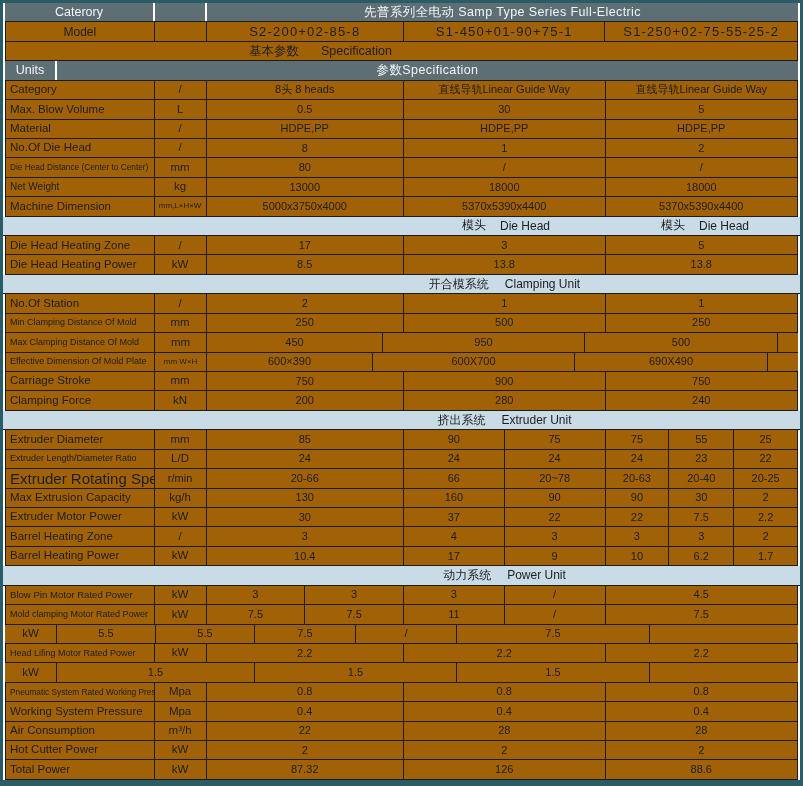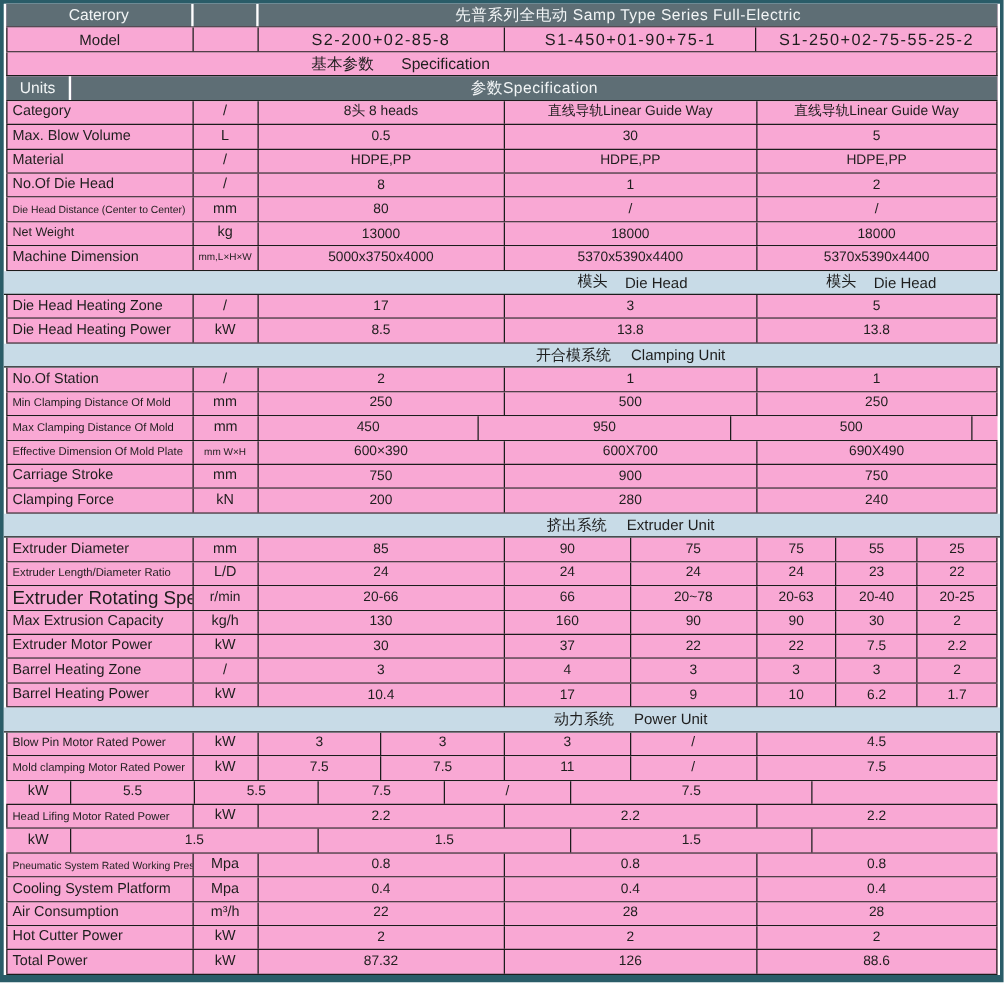--- a/index.html
+++ b/index.html
@@ -5,21 +5,21 @@
   :root{
     --slate:#5e6e75; --lightblue:#c8dbe7; --frame:#2a5c68; --line:#1c1c1c; --text:#1e1e1e;
   }
   *{box-sizing:border-box;margin:0;padding:0}
   html,body{background:#fff}
   body{font-family:"Liberation Sans","DejaVu Sans",sans-serif;color:var(--text);width:803px}
   .frame{width:803px;height:786px;border:3px solid var(--frame);border-bottom:6px solid var(--frame);
          background:#fff;display:flex;flex-direction:column;overflow:hidden}
   .tbl{flex:1;display:flex;flex-direction:column;padding:0 2px;background:#fff}
   #rows{display:contents}
-  .row{flex:1 1 0;display:flex;align-items:stretch;min-height:0;border-bottom:1px solid var(--line);background:#f9a8d4}
+  .row{flex:1 1 0;display:flex;align-items:stretch;min-height:0;border-bottom:1px solid var(--line);background:#a16207}
   .c{display:flex;align-items:center;justify-content:center;border-right:1px solid var(--line);
      overflow:hidden;white-space:nowrap;line-height:1}
   .label{width:150px;justify-content:flex-start;padding-left:4px;border-left:1px solid var(--line);font-size:11.5px}
   .unit{width:52px;font-size:11.5px}
   .val{font-size:11px}
   .m1{width:198px}.m2{width:202px}.m3{width:193px}
   .model{font-size:13px;letter-spacing:1.2px}
   
   .hdr .c{border-right:2px solid #fff;border-left:none}
   .hdr .dark{background:var(--slate);color:#f2f5f6}
@@ -149,21 +149,21 @@
           <div class="c val" style="width:193px">250</div>
         </div><div class="row">
           <div class="c label" style="font-size:9px">Max Clamping Distance Of Mold</div>
           <div class="c unit" style="font-size:11.5px">mm</div>
           <div class="c val" style="width:176px">450</div>
           <div class="c val" style="width:202px">950</div>
           <div class="c val" style="width:193px">500</div>
         </div><div class="row">
           <div class="c label" style="font-size:9px">Effective Dimension Of Mold Plate</div>
           <div class="c unit" style="font-size:8px">mm W×H</div>
-          <div class="c val" style="width:198px">600×390</div>
+          <div class="c val" style="width:166px">600×390</div>
           <div class="c val" style="width:202px">600X700</div>
           <div class="c val" style="width:193px">690X490</div>
         </div><div class="row">
           <div class="c label" style="font-size:11.5px">Carriage Stroke</div>
           <div class="c unit" style="font-size:11.5px">mm</div>
           <div class="c val" style="width:198px">750</div>
           <div class="c val" style="width:202px">900</div>
           <div class="c val" style="width:193px">750</div>
         </div><div class="row">
           <div class="c label" style="font-size:11.5px">Clamping Force</div>
@@ -274,21 +274,21 @@
           <div class="c val" style="width:198px">1.5</div>
           <div class="c val" style="width:202px">1.5</div>
           <div class="c val" style="width:193px">1.5</div>
         </div><div class="row">
           <div class="c label" style="font-size:8.3px">Pneumatic System Rated Working Pressure</div>
           <div class="c unit" style="font-size:11.5px">Mpa</div>
           <div class="c val" style="width:198px">0.8</div>
           <div class="c val" style="width:202px">0.8</div>
           <div class="c val" style="width:193px">0.8</div>
         </div><div class="row">
-          <div class="c label" style="font-size:11.5px">Cooling System Platform</div>
+          <div class="c label" style="font-size:11.5px">Working System Pressure</div>
           <div class="c unit" style="font-size:11.5px">Mpa</div>
           <div class="c val" style="width:198px">0.4</div>
           <div class="c val" style="width:202px">0.4</div>
           <div class="c val" style="width:193px">0.4</div>
         </div><div class="row">
           <div class="c label" style="font-size:11.5px">Air Consumption</div>
           <div class="c unit" style="font-size:11.5px">m³/h</div>
           <div class="c val" style="width:198px">22</div>
           <div class="c val" style="width:202px">28</div>
           <div class="c val" style="width:193px">28</div>

